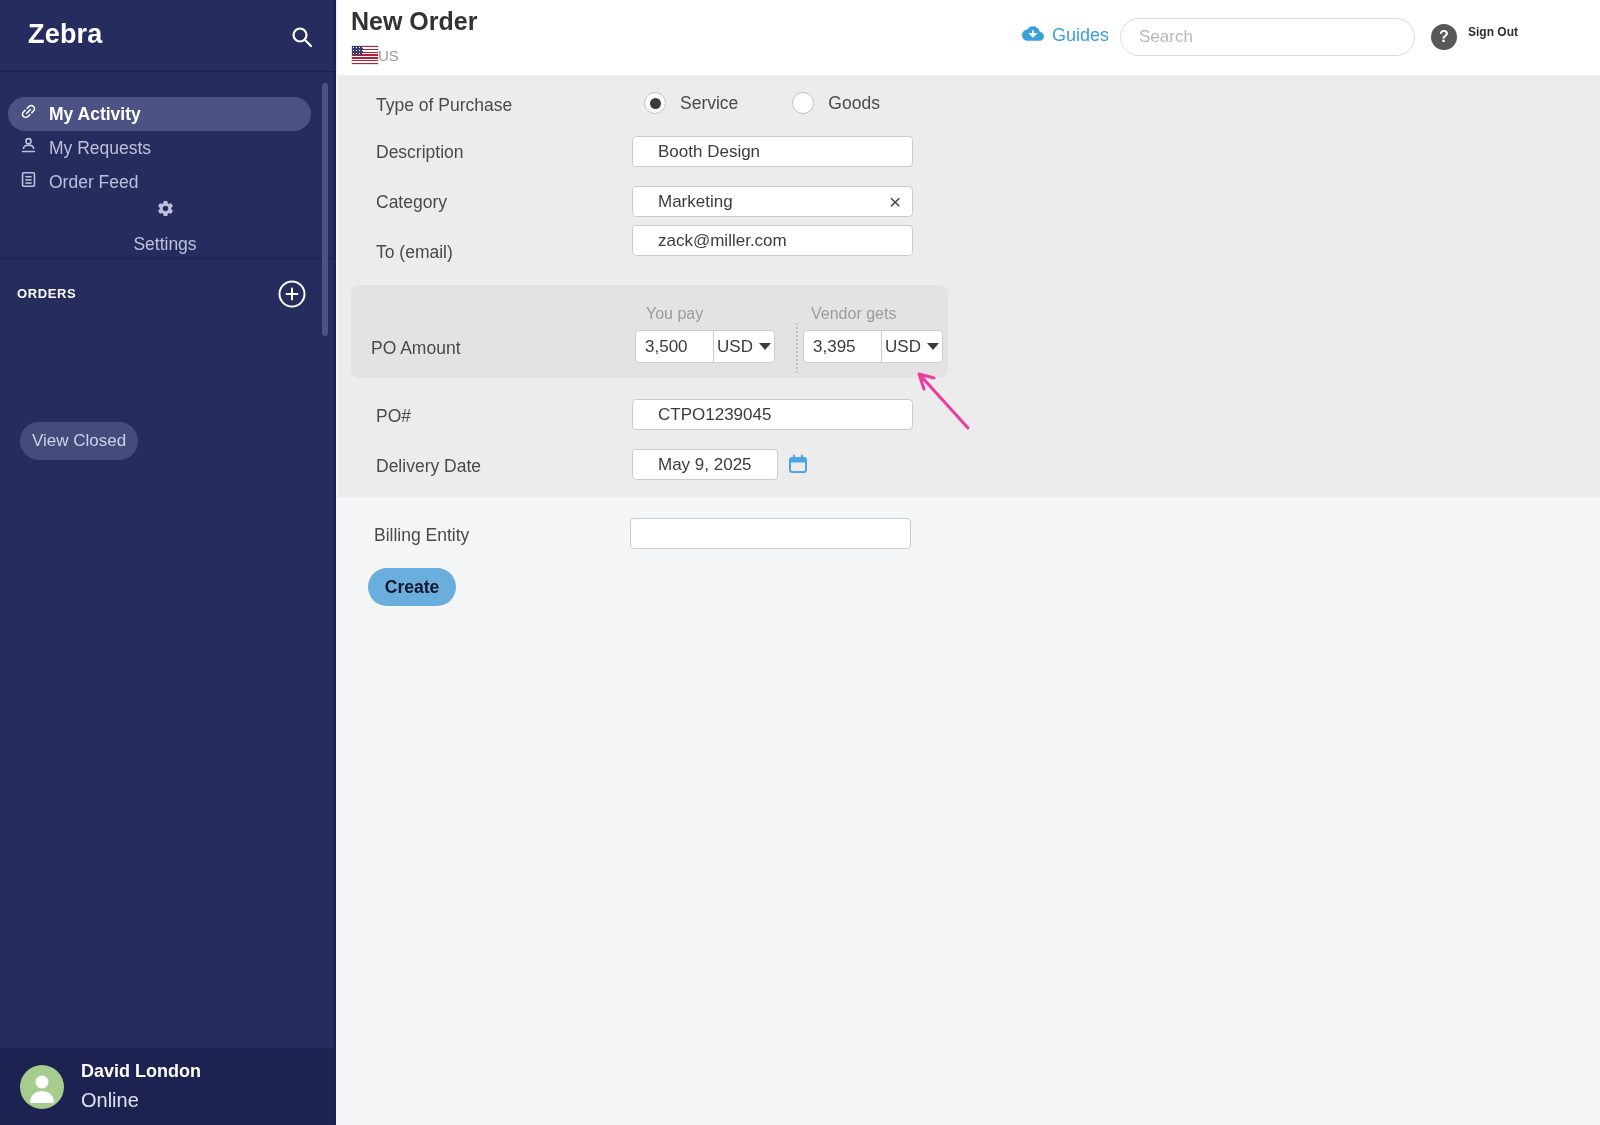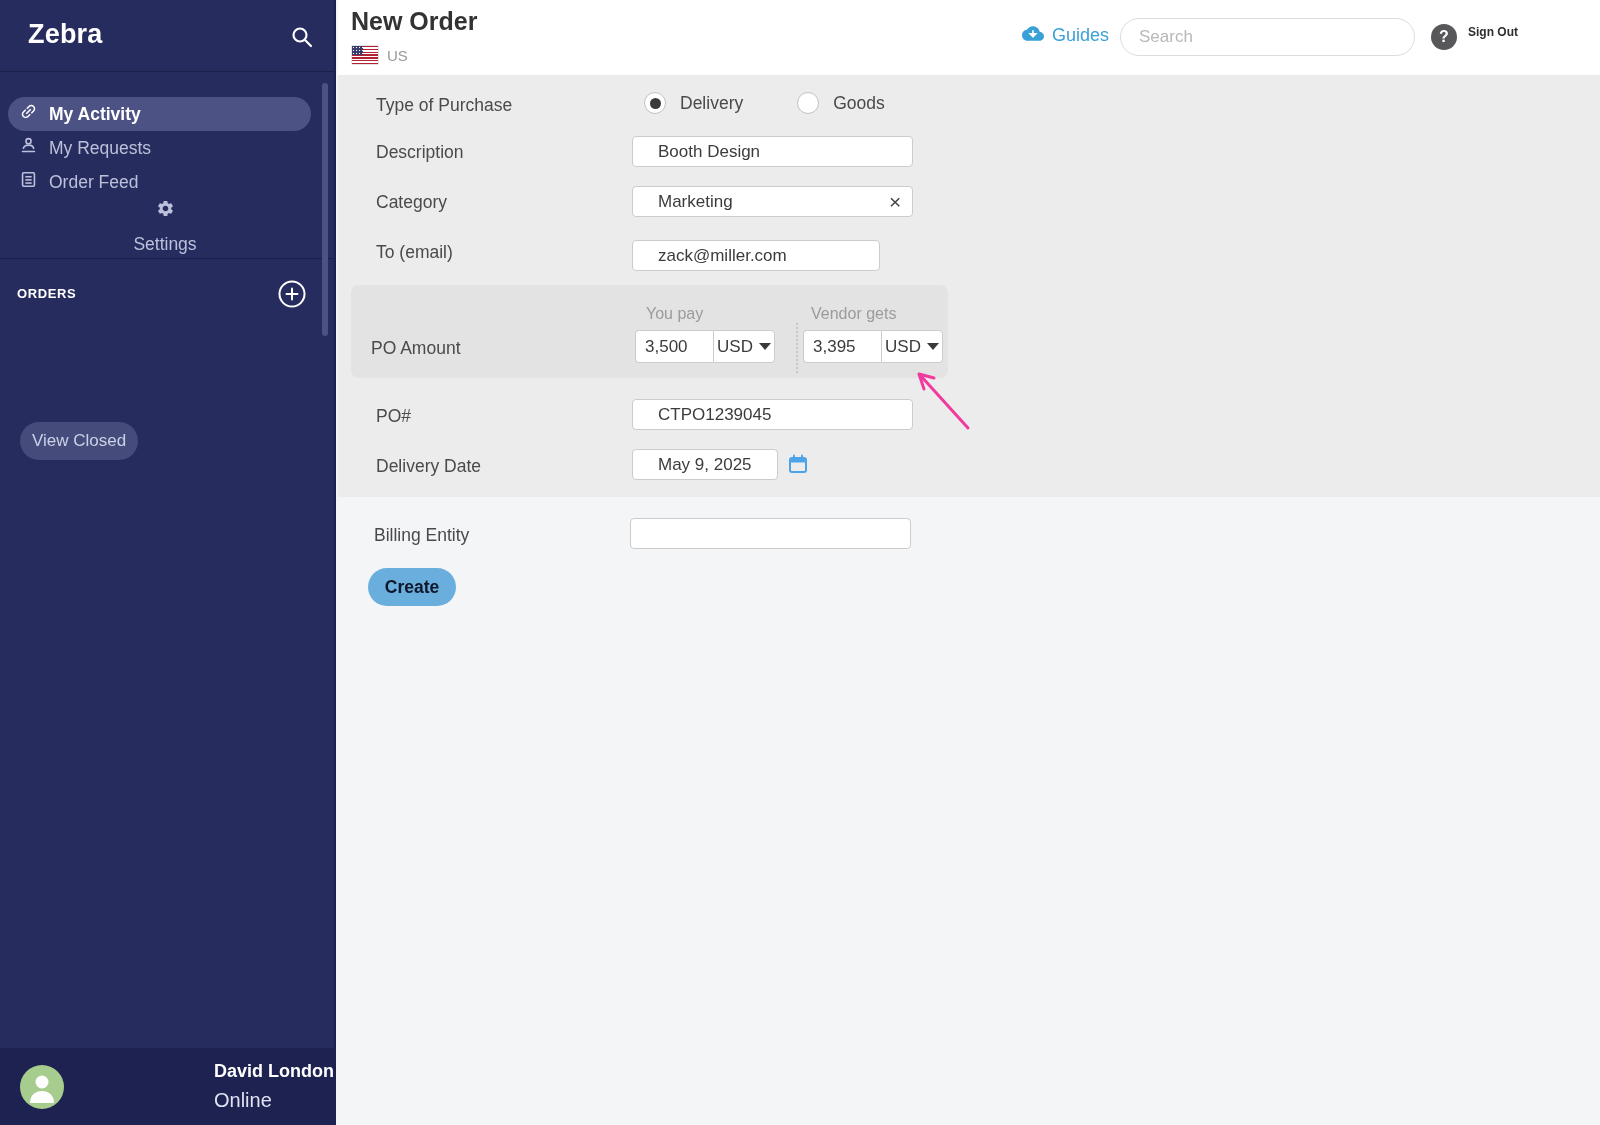--- a/index.html
+++ b/index.html
@@ -13,30 +13,30 @@
   .side-search { position:absolute; left:290px; top:25px; width:24px; height:24px; cursor:pointer; }
   .side-div1 { position:absolute; left:0; top:71px; width:100%; height:1px; background:#1b1f4a; }
   .side-div2 { position:absolute; left:0; top:258px; width:100%; height:1px; background:#1b1f4a; }
   .nav-item { position:absolute; left:8px; width:303px; height:34px; border-radius:17px; display:flex; align-items:center; gap:11px; padding-left:11px; color:#bcc0da; font-size:17.5px; cursor:pointer; }
   .nav-item.active { background:#4c5284; color:#ffffff; font-weight:700; }
   .nav-item svg { flex:0 0 auto; }
   .orders-label { position:absolute; left:17px; top:286px; font-size:13px; font-weight:700; letter-spacing:.6px; color:#ffffff; }
   .orders-add { position:absolute; left:278px; top:280px; width:28px; height:28px; cursor:pointer; }
   .side-scrollbar { position:absolute; left:322px; top:83px; width:6px; height:253px; border-radius:3px; background:#4c5284; cursor:pointer; }
   .view-closed { position:absolute; left:20px; top:422px; width:118px; height:38px; border-radius:19px; background:#454c7c; color:#cdd1e6; font-size:17px; display:flex; align-items:center; justify-content:center; cursor:pointer; font-family:inherit; border:none; }
-  .user-bar { position:absolute; left:0; bottom:0; width:100%; height:77px; background:#1d2250; display:flex; align-items:center; padding-left:20px; gap:17px;justify-content:space-between; }
+  .user-bar { position:absolute; left:0; bottom:0; width:100%; height:77px; background:#1d2250; display:flex; align-items:center; padding-left:20px; gap:17px; }
   .avatar { width:44px; height:44px; border-radius:50%; background:#a6cd8e; position:relative; overflow:hidden; flex:0 0 auto; }
   .avatar svg { position:absolute; left:0; top:0; }
   .user-name { font-size:18px; font-weight:700; color:#ffffff; margin-bottom:7px; }
   .user-status { font-size:20px; color:#dfe2f0; }
 
   
   .main-header { position:absolute; left:338px; top:0; width:1262px; height:75px; background:#ffffff; }
   .page-title { position:absolute; left:13px; top:7px; font-size:25px; font-weight:700; color:#333333; }
-  .flag-row { position:absolute; left:14px; top:46px; display:flex; align-items:center; gap:9px; }
+  .flag-row { position:absolute; left:14px; top:46px; display:flex; align-items:center; }
   .us-flag { width:26px; height:18px; position:relative; background:repeating-linear-gradient(180deg,#b22234 0 1.4px,#ffffff 1.4px 2.8px); box-shadow:0 0 0 .5px #c9c9c9; }
   .us-flag .canton { position:absolute; left:0; top:0; width:11px; height:9px; background:#3c3b6e; background-image:radial-gradient(#ffffff 14%, transparent 16%); background-size:3px 3px; }
   .region-label { font-size:15px; color:#9a9a9a; }
   .guides { position:absolute; left:684px; top:25px; display:flex; align-items:center; gap:8px; cursor:pointer; }
   .guides-label { font-size:18px; color:#3aa0d8; }
   .hdr-search { position:absolute; left:782px; top:18px; width:295px; height:38px; border:1px solid #dcdcdc; border-radius:19px; background:#ffffff; padding:0 18px; font-size:17px; color:#444; outline:none; font-family:inherit; }
   .hdr-search::placeholder { color:#b8b8b8; }
   .help-btn { position:absolute; left:1093px; top:24px; width:26px; height:26px; border-radius:50%; background:#58585a; color:#ffffff; font-size:16px; font-weight:700; display:flex; align-items:center; justify-content:center; cursor:pointer; }
   .sign-out { position:absolute; left:1130px; top:25px; font-size:12px; font-weight:700; color:#2e2e2e; cursor:pointer; }
 
@@ -170,34 +170,34 @@
     <div class="sign-out">Sign Out</div>
   </div>
 
   <div class="gray-band">
 
     <div class="form-label" style="left:38px; top:20px;">Type of Purchase</div>
     <div class="radio-row" style="left:306px; top:17px; gap:14px;">
       <span class="radio checked">
           <span class="dot"></span>
         </span>
-      <span class="radio-label">Delivery</span>
+      <span class="radio-label">Service</span>
       <span class="radio" style="margin-left:40px;"></span>
       <span class="radio-label">Goods</span>
     </div>
 
     <div class="form-label" style="left:38px; top:67px;">Description</div>
     <input class="text-input" style="left: 294px; top: 61px; width: 281px;" value="Booth Design">
 
     <div class="form-label" style="left:38px; top:117px;">Category</div>
     <input class="text-input" style="left: 294px; top: 111px; width: 281px;" value="Marketing">
     <span class="clear-x" style="left:551px; top:116px;">×</span>
 
     <div class="form-label" style="left:38px; top:167px;">To (email)</div>
-    <input class="text-input" style="left: 294px; top: 165px; width: 248px;" value="zack@miller.com">
+    <input class="text-input" style="left: 294px; top: 150px; width: 281px;" value="zack@miller.com">
 
     <div class="po-box">
       <div class="form-label" style="left:20px; top:53px;">PO Amount</div>
 
       <div class="po-sublabel" style="left:295px;">You pay</div>
       <div class="amount-group" style="left:284px;">
         <input class="amount-input" value="3,500" style="">
         <div class="usd-chip">
           <span>USD</span>
           <span class="caret-down"></span>

